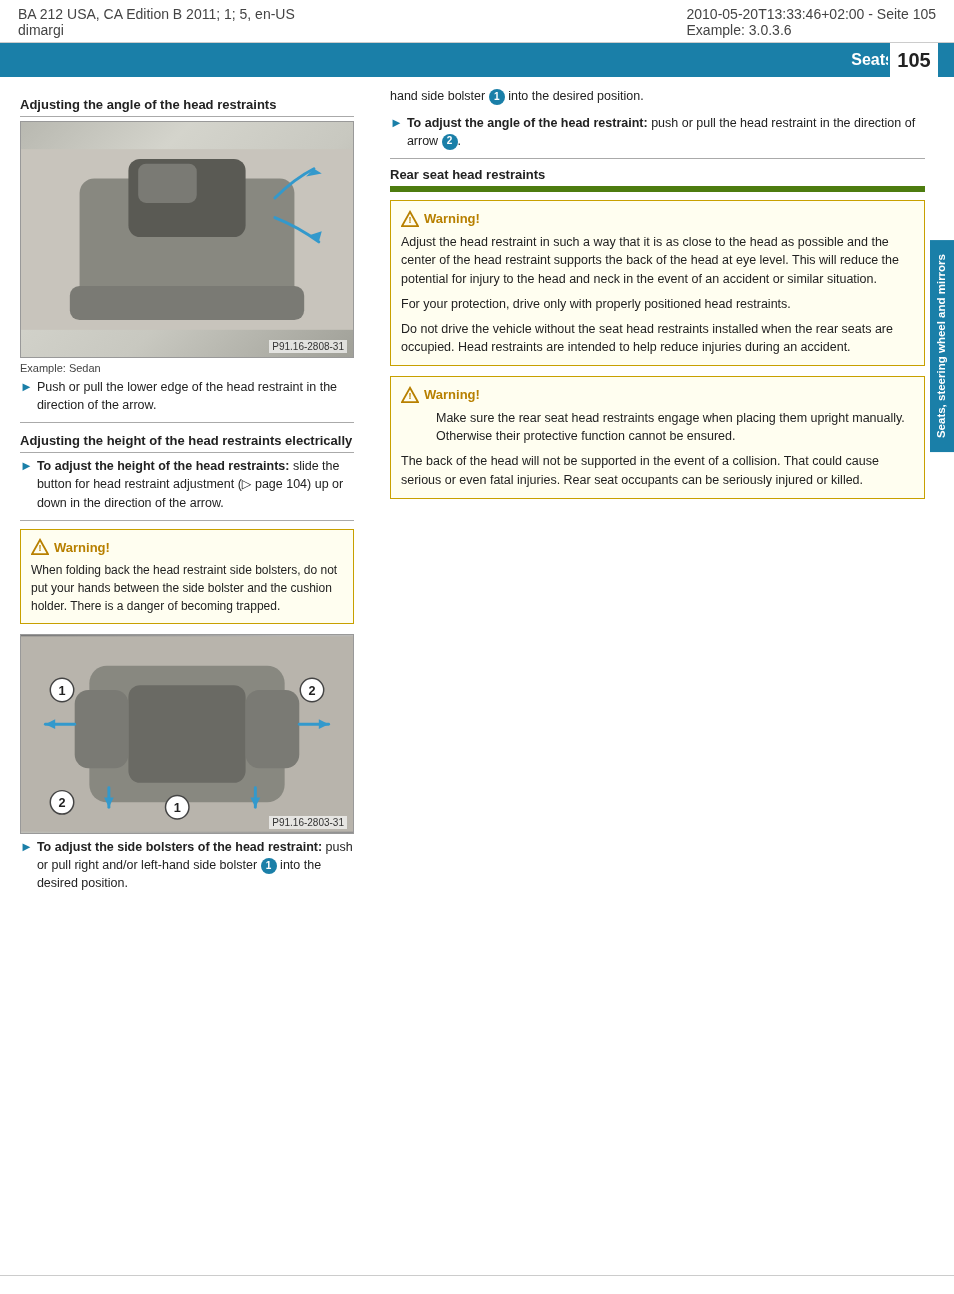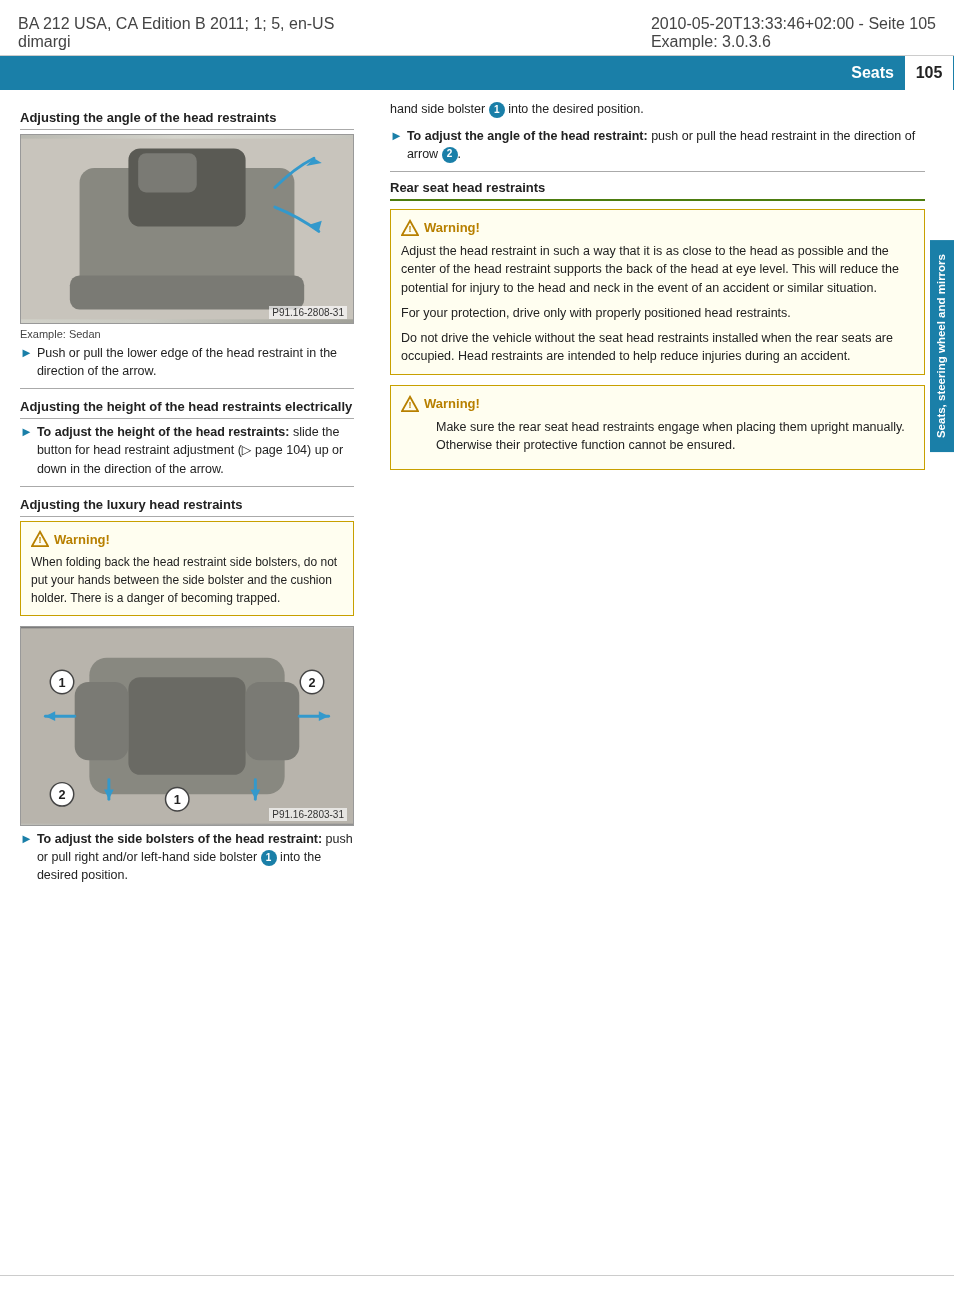--- a/index.html
+++ b/index.html
@@ -10,48 +10,48 @@
       color: #222;
       width: 954px;
       min-height: 1294px;
       position: relative;
     }
 
     
     .doc-header {
       display: flex;
       justify-content: space-between;
-      padding: 15px 18px 4px 18px;
-      font-size: 16px;
+      padding: 6px 18px 4px 18px;
+      font-size: 14px;
       color: #444;
       border-bottom: 1px solid #ccc;
     }
 
     
     .title-bar {
       display: flex;
       justify-content: flex-end;
       align-items: center;
       background: #1a7fa8;
       color: #fff;
       font-size: 18px;
       font-weight: bold;
       padding: 8px 60px 8px 0;
       margin-bottom: 0;
       position: relative;
     }
     .title-bar .page-num {
       position: absolute;
-      right: 1px;
+      right: 16px;
       top: 0;
       bottom: 0;
       width: 50px;
       background: #fff;
       color: #222;
-      font-size: 16px;
+      font-size: 20px;
       font-weight: bold;
       display: flex;
       align-items: center;
       justify-content: center;
       border-left: 2px solid #1a7fa8;
     }
 
     
     .side-tab {
       position: absolute;
@@ -177,30 +177,30 @@
     .hr-line {
       border: none;
       border-top: 1px solid #aaa;
       margin: 8px 0;
     }
 
     
     .right-section-title {
       font-weight: bold;
       font-size: 13px;
-      border-bottom: 2px solid #4d7c0f;
+      border-bottom: 6px solid #4d7c0f;
       padding-bottom: 4px;
       margin-bottom: 8px;
       margin-top: 2px;
     }
 
     
     .car-img {
       width: 100%;
-      height: 190px;
+      height: 237px;
       background: linear-gradient(135deg, #b8b8b0 0%, #d4d4cc 30%, #c8c8c0 60%, #a0a098 100%);
       border: 1px solid #999;
       position: relative;
       margin-bottom: 4px;
       display: flex;
       align-items: center;
       justify-content: center;
       overflow: hidden;
     }
 
@@ -307,21 +307,20 @@
     <div class="arrow-bullet">
       <span class="arr">►</span>
       <p>
         <strong>To adjust the height of the head restraints:</strong><span> slide the button for head restraint adjustment (▷ page 104) up or down in the direction of the arrow.</span>
       </p>
     </div>
 
     <hr class="hr-line">
 
     
-    <div class="subsection-title">Adjusting the luxury head restraints</div>
 
     
     <div class="warning-box">
       <div class="warning-title">
         <span class="warning-icon">
           <svg viewBox="0 0 20 18" xmlns="http://www.w3.org/2000/svg">
             <polygon points="10,1 19,17 1,17" fill="none" stroke="#b88000" stroke-width="2"></polygon>
             <text x="10" y="14" text-anchor="middle" font-size="10" fill="#b88000" font-weight="bold">!</text>
           </svg>
         </span>
@@ -419,19 +418,20 @@
       <div class="warning-title">
         <span class="warning-icon">
           <svg viewBox="0 0 20 18" xmlns="http://www.w3.org/2000/svg">
             <polygon points="10,1 19,17 1,17" fill="none" stroke="#b88000" stroke-width="2"></polygon>
             <text x="10" y="14" text-anchor="middle" font-size="10" fill="#b88000" font-weight="bold">!</text>
           </svg>
         </span>
         <span>Warning!</span>
       </div>
       <p class="para" style="margin-bottom:6px;margin-left:35px;">Make sure the rear seat head restraints engage when placing them upright manually. Otherwise their protective function cannot be ensured.</p>
+      <p class="para" style="margin-bottom:0;">The back of the head will not be supported in the event of a collision. That could cause serious or even fatal injuries. Rear seat occupants can be seriously injured or killed.</p>
     </div>
 
   </div>
 
 </div>
 
 <div style="position:absolute;bottom:18px;left:0;right:0;border-top:1px solid #ccc;"></div>
 
 </body></html>

